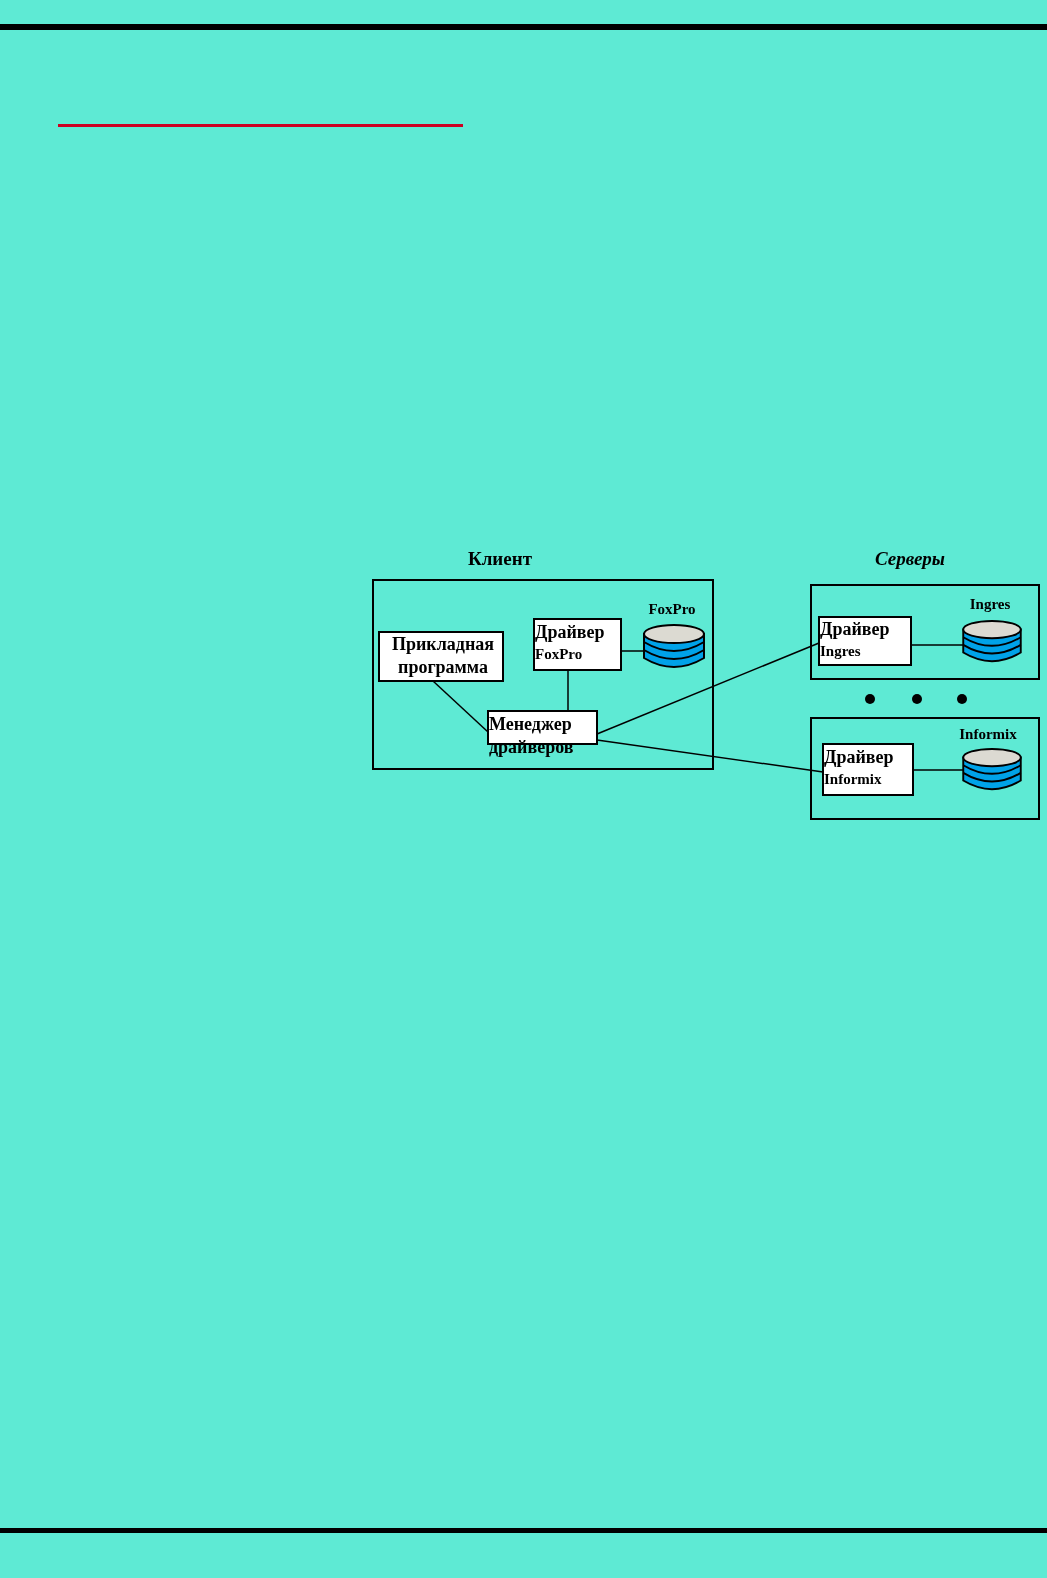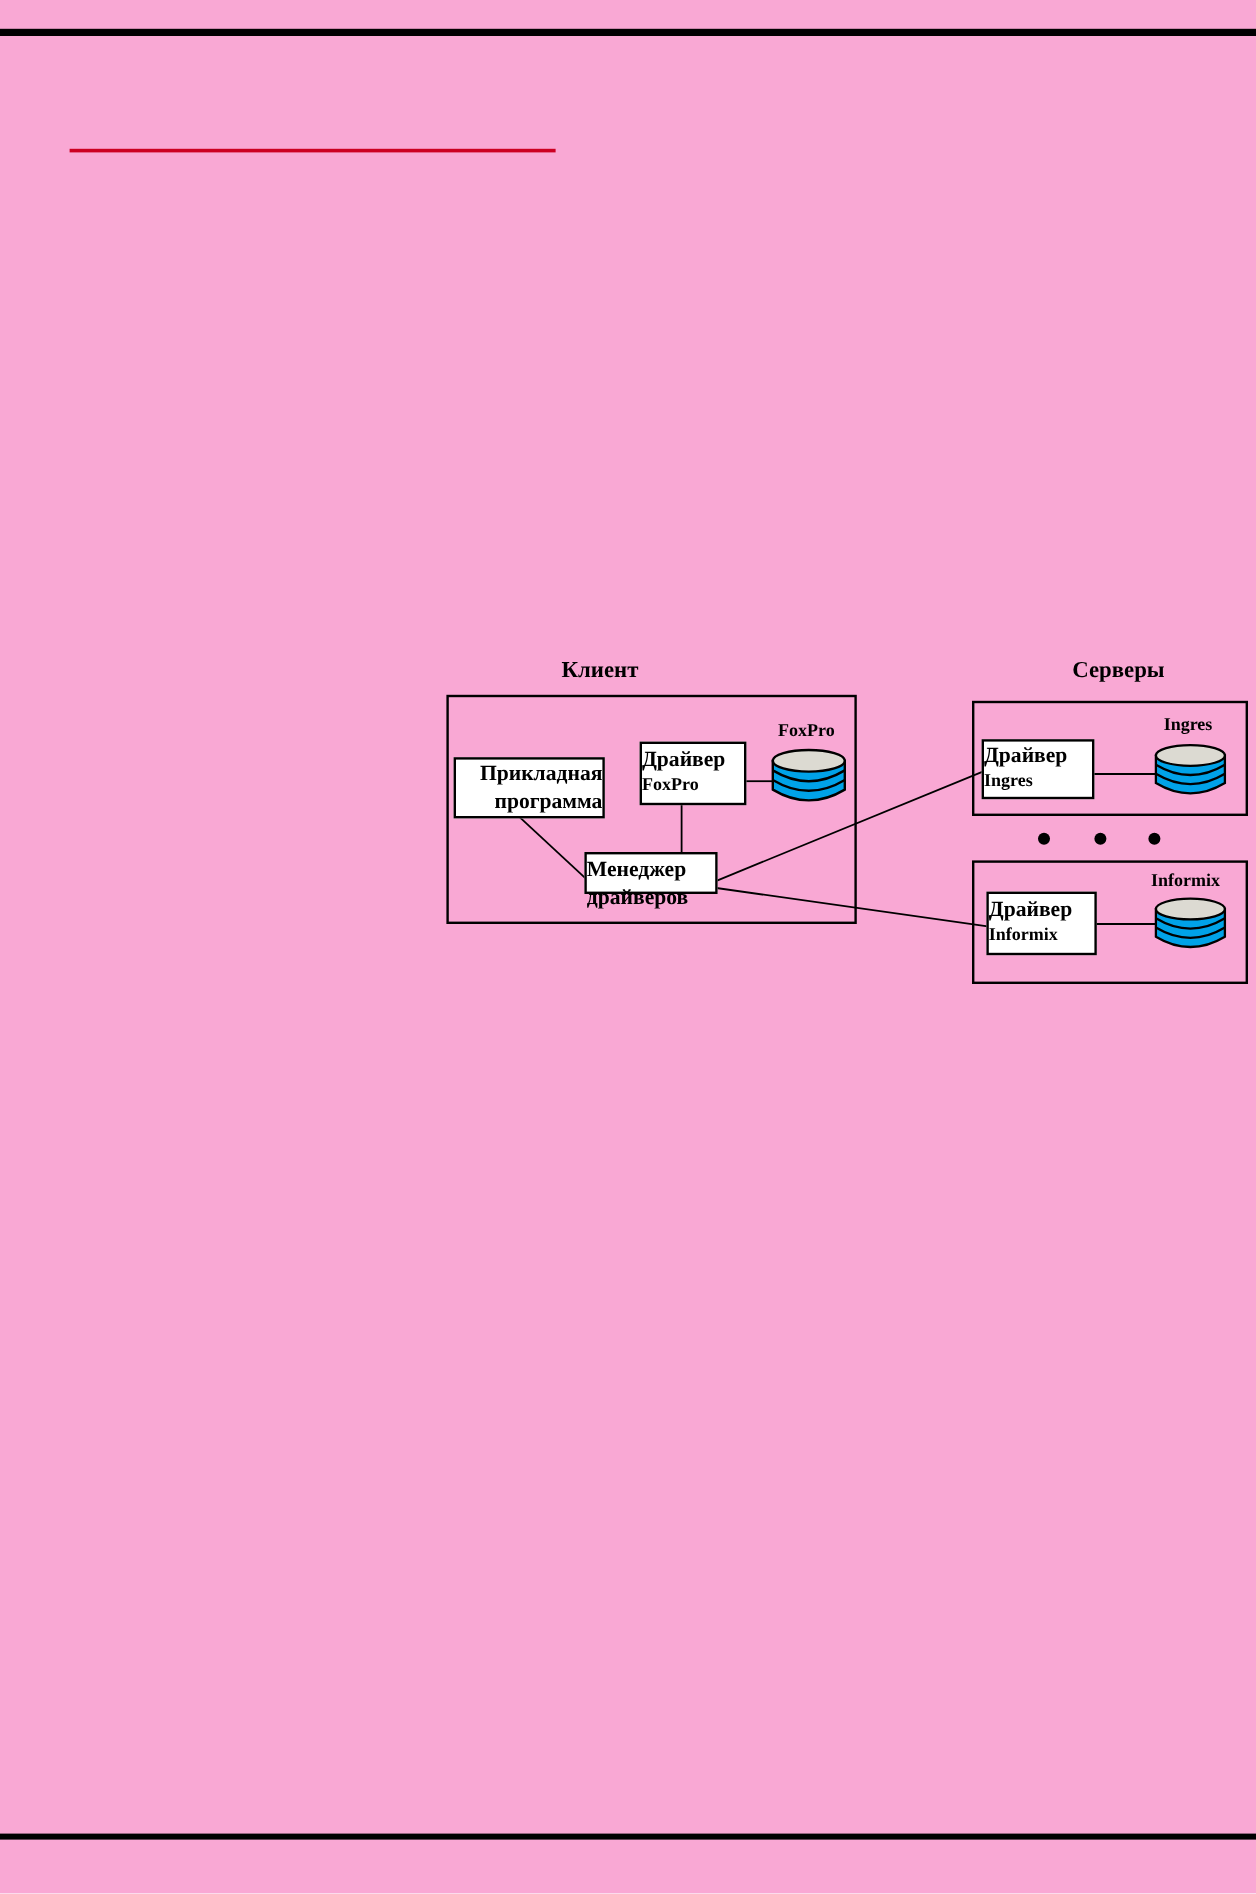--- a/index.html
+++ b/index.html
@@ -1,36 +1,36 @@
 <!DOCTYPE html>
 <html><head>
 <meta charset="utf-8">
 <style>
   html,body{margin:0;padding:0;background:#ffffff;}
   .page{
     position:relative;
     width:1047px;height:1578px;
-    background:#f9a8d4;
+    background:#5eead4;
     font-family:"Liberation Serif","DejaVu Serif",serif;
     overflow:hidden;
   }
   .hrule{position:absolute;left:0;width:1047px;background:#000000;}
   .rule-top{top:24px;height:6px;}
   .rule-bottom{top:1528px;height:5px;}
   .accent-line{position:absolute;left:58px;top:124px;width:405px;height:3px;background:#CC0022;}
 
   
   .obox{position:absolute;border:2px solid #000;background:transparent;box-sizing:border-box;}
   .ibox{
     position:absolute;border:2px solid #000;background:#ffffff;box-sizing:border-box;
     font-weight:bold;color:#000;
   }
   .ibox .l1{font-size:18px;line-height:23px;display:block;}
   .ibox .l2{font-size:15px;line-height:20px;display:block;}
-  .ibox-app{text-align:right;padding-left:4px;}
+  .ibox-app{text-align:center;padding-left:4px;}
   .ibox-app .l1,.ibox-app .l2{font-size:18px;line-height:23px;}
 
   .dtitle{
     position:absolute;font-size:19px;font-weight:bold;color:#000;
     text-align:center;white-space:nowrap;
   }
   .dblabel{
     position:absolute;font-size:15px;font-weight:bold;color:#000;
     text-align:center;white-space:nowrap;
   }
@@ -61,21 +61,21 @@
     <line x1="433" y1="681" x2="488" y2="732"></line>
     <line x1="568" y1="670" x2="568" y2="711"></line>
     <line x1="621" y1="651" x2="646" y2="651"></line>
     <line x1="597" y1="734" x2="819" y2="643"></line>
     <line x1="597" y1="740" x2="823" y2="772"></line>
     <line x1="911" y1="645" x2="963" y2="645"></line>
     <line x1="912" y1="770" x2="963" y2="770"></line>
   </svg>
 
   <div class="dtitle" style="left:430px;top:548px;width:140px;">Клиент</div>
-  <div class="dtitle" style="left:872px;top:548px;width:120px;">Серверы</div>
+  <div class="dtitle" style="left:850px;top:548px;width:120px;font-style:italic;">Серверы</div>
 
   <div class="ibox ibox-app" style="left:378px;top:631px;width:126px;height:51px;">
     <span class="l1">Прикладная</span>
     <span class="l2">программа</span>
   </div>
 
   <div class="ibox" style="left:533px;top:618px;width:89px;height:53px;padding-top:1px;">
     <span class="l1">Драйвер</span>
     <span class="l2">FoxPro</span>
   </div>

